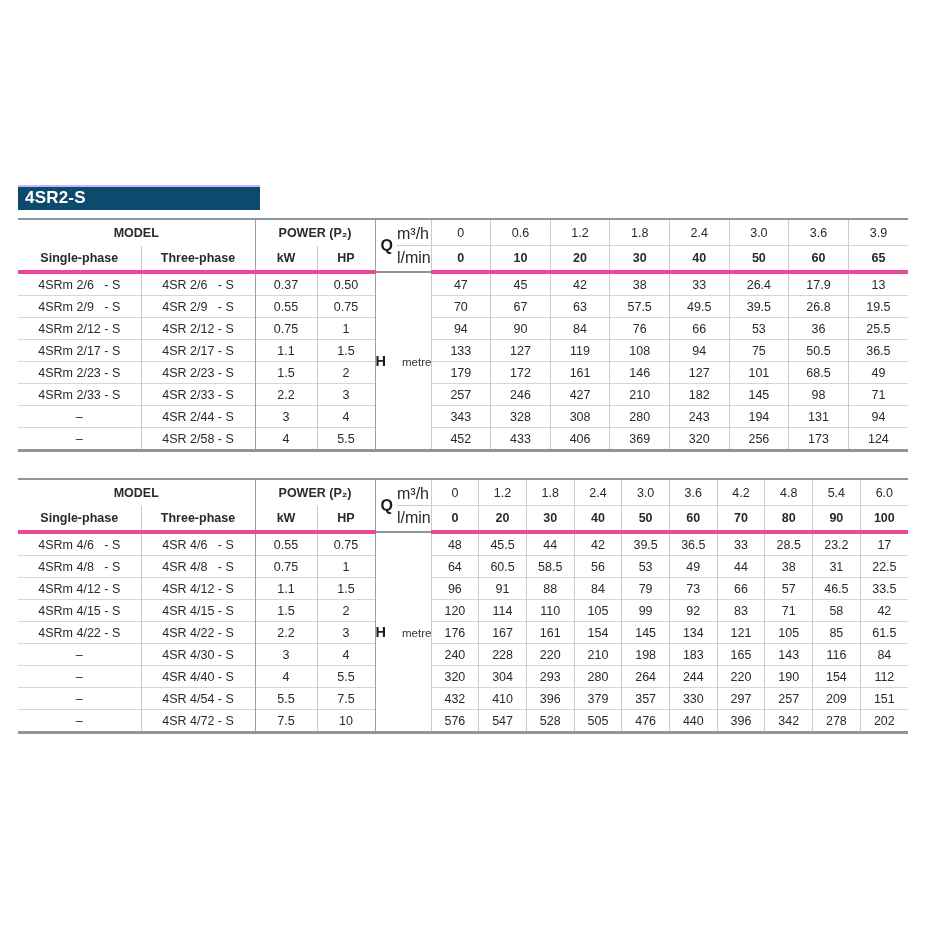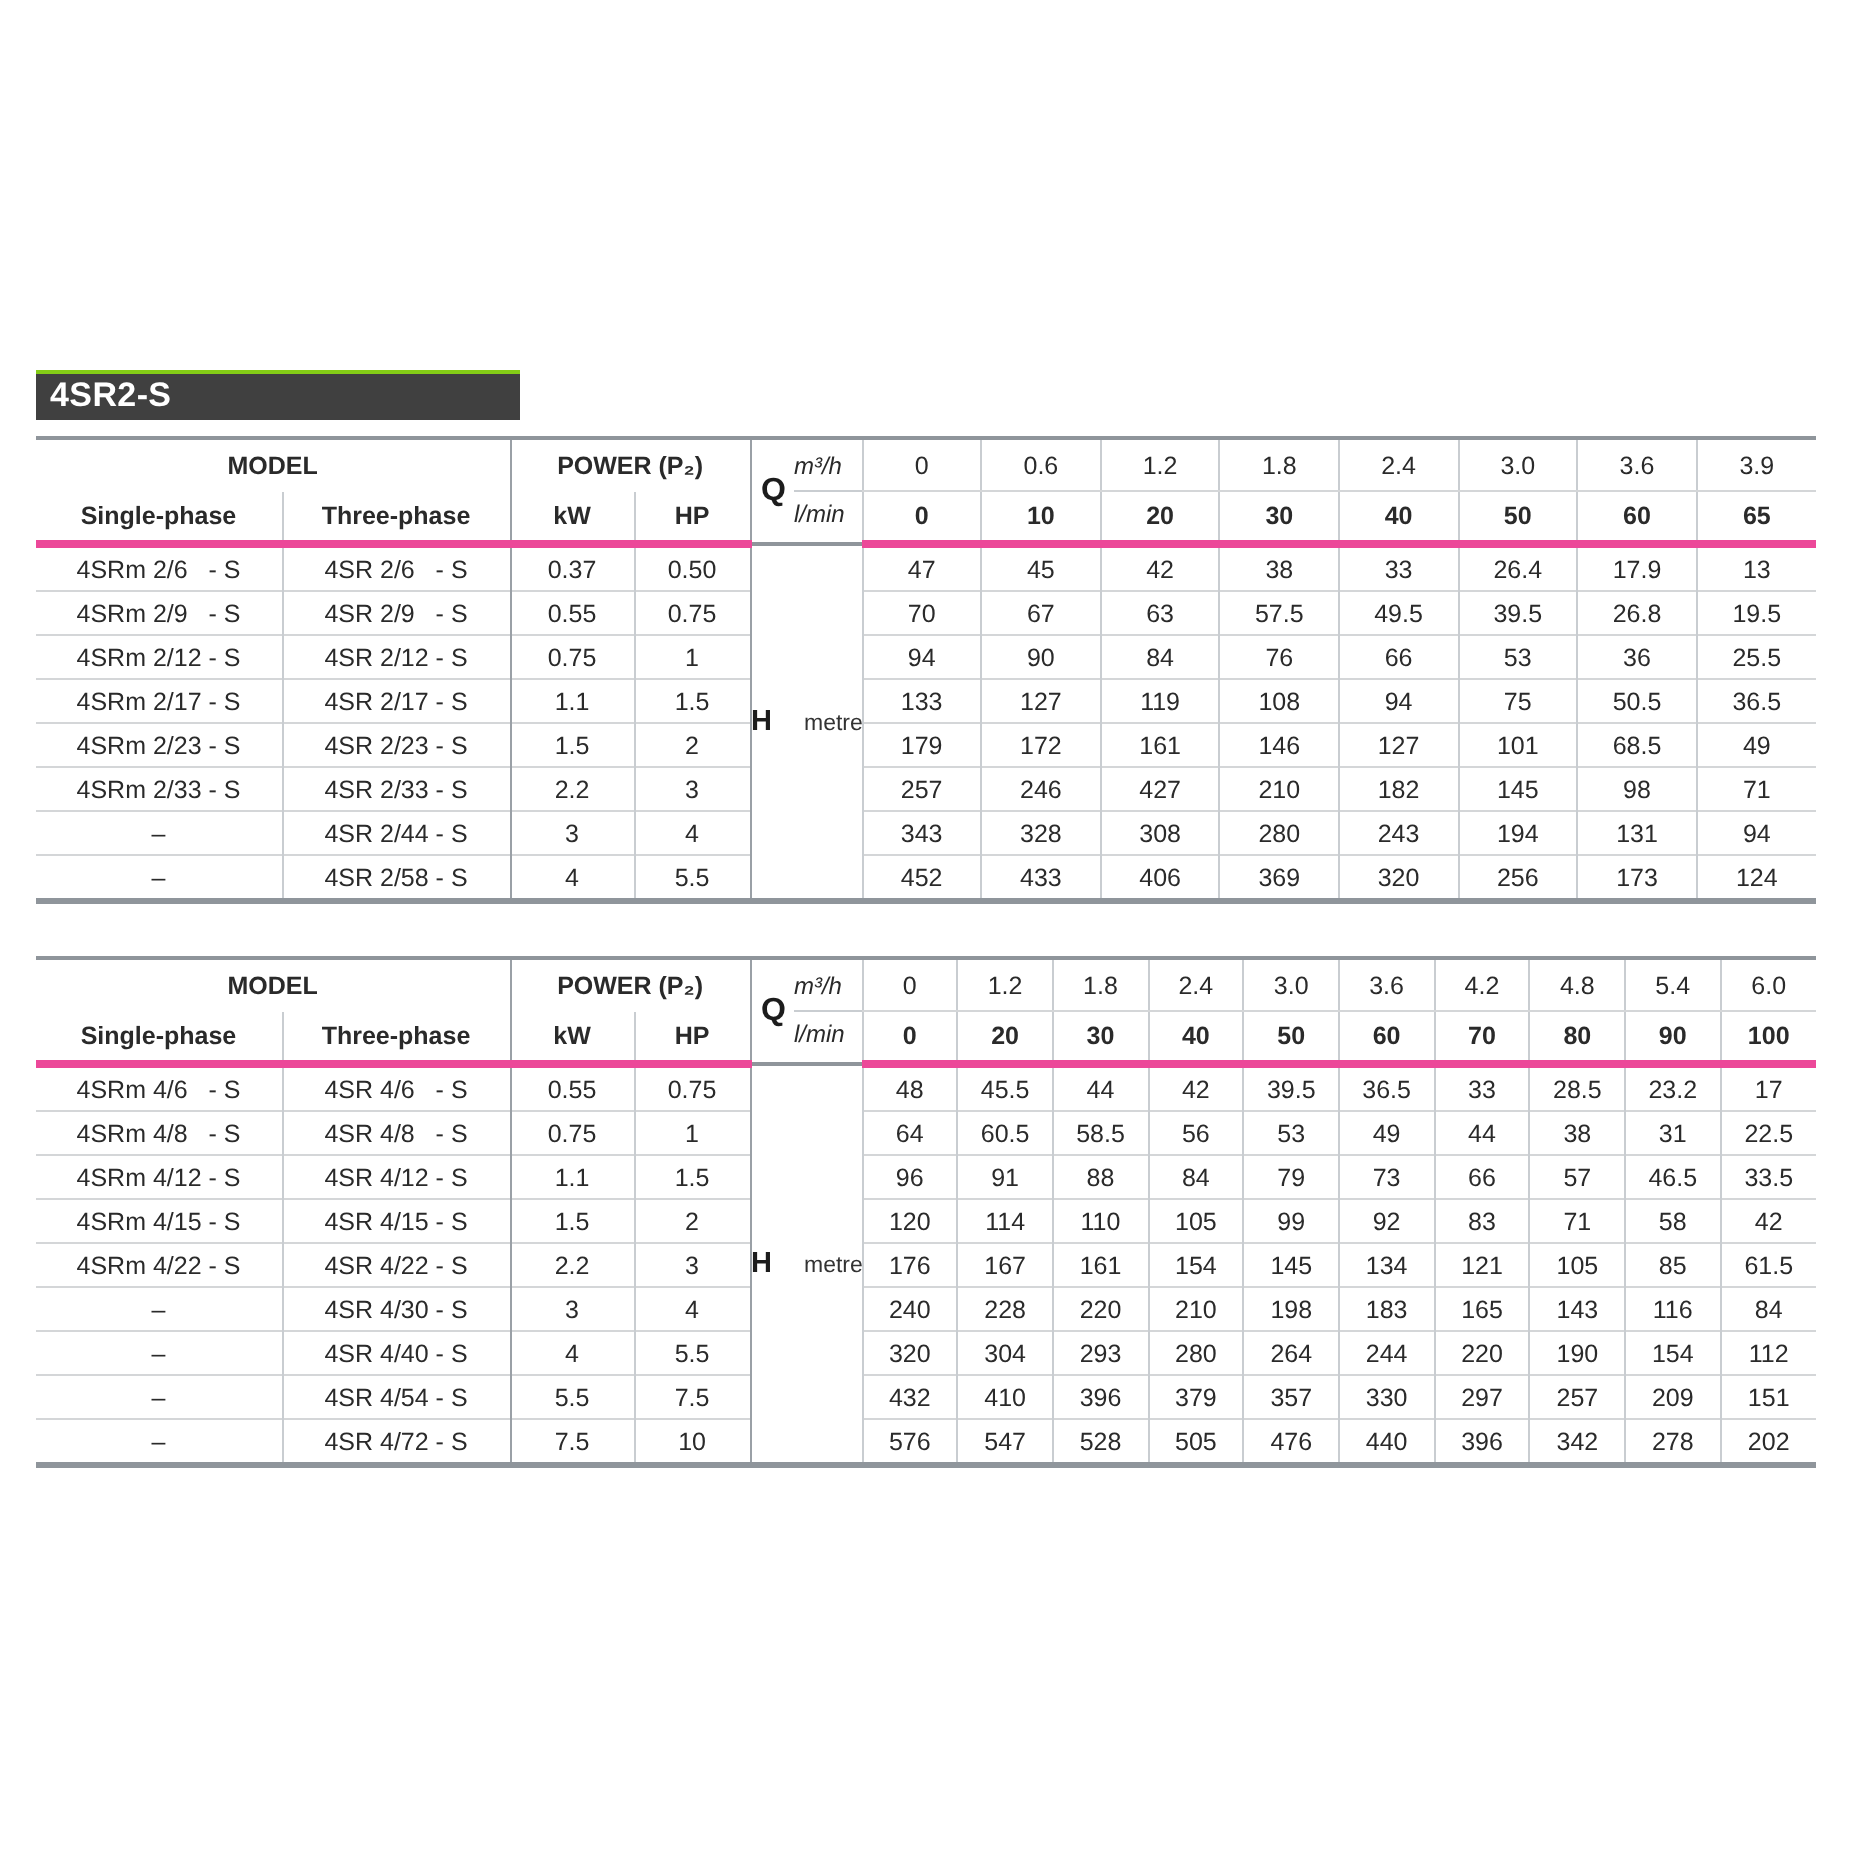--- a/index.html
+++ b/index.html
@@ -6,21 +6,21 @@
   body{
     width:930px;height:930px;
     font-family:"Liberation Sans","DejaVu Sans",sans-serif;
     color:#222;
     position:relative;
   }
   .content{position:absolute;left:18px;top:185px;width:890px;}
   .section2{margin-top:26px;}
   .banner{
     width:242px;height:25px;box-sizing:border-box;
-    background:#404040;border-top:2px solid #84cc16;
+    background:#0c4a6e;border-top:2px solid #c4b5fd;
     color:#ffffff;font-weight:700;font-size:17px;line-height:22px;
     padding-left:7px;letter-spacing:.2px;
     margin-bottom:8px;
   }
   table.spec{
     width:890px;table-layout:fixed;border-collapse:collapse;
     border-top:2px solid #8f959b;border-bottom:3px solid #8f959b;
   }
   table.spec td{
     border-left:1px solid #c9cdd1;
@@ -35,21 +35,21 @@
   tr.hdr2 td{height:24px;border-bottom:4px solid #ec4899;}
   td.model-head,td.power-head{font-weight:700;font-size:14px;color:#1c1c1c;}
   td.phase-head{font-weight:700;font-size:13.5px;color:#1c1c1c;text-align:left;padding-left:6px;}
   td.kwhp-head{font-weight:700;font-size:13.5px;color:#1c1c1c;}
   td.qv1{font-size:12.5px;border-bottom:1px solid #d4d6d8;}
   td.qv2{font-weight:700;font-size:13px;color:#1c1c1c;}
   td.q-cell{border-bottom:2px solid #8f959b;}
   .q-inner{display:flex;align-items:center;height:100%;}
   .q-letter{font-weight:700;font-size:16px;color:#1c1c1c;padding:0 4px 0 5px;}
   .q-units{display:flex;flex-direction:column;flex:1;text-align:left;}
-  .q-u1,.q-u2{font-size:12px;line-height:23px;height:23px;color:#2a2a2a;font-style:italic;}
+  .q-u1,.q-u2{font-size:16px;line-height:23px;height:23px;color:#2a2a2a;}
   .q-u1{border-bottom:1px solid #c9cdd1;}
   
   tbody td{border-top:1px solid #d4d6d8;}
   td.model{
     text-align:left;padding-left:6px;font-weight:400;font-size:13px;
     color:#1c1c1c;white-space:pre;
   }
   td.h-cell{text-align:left;padding-left:7px;white-space:nowrap;}
   .h-letter{font-weight:700;font-size:14.5px;color:#1c1c1c;}
   .h-unit{font-size:11.5px;color:#333;margin-left:16px;}

